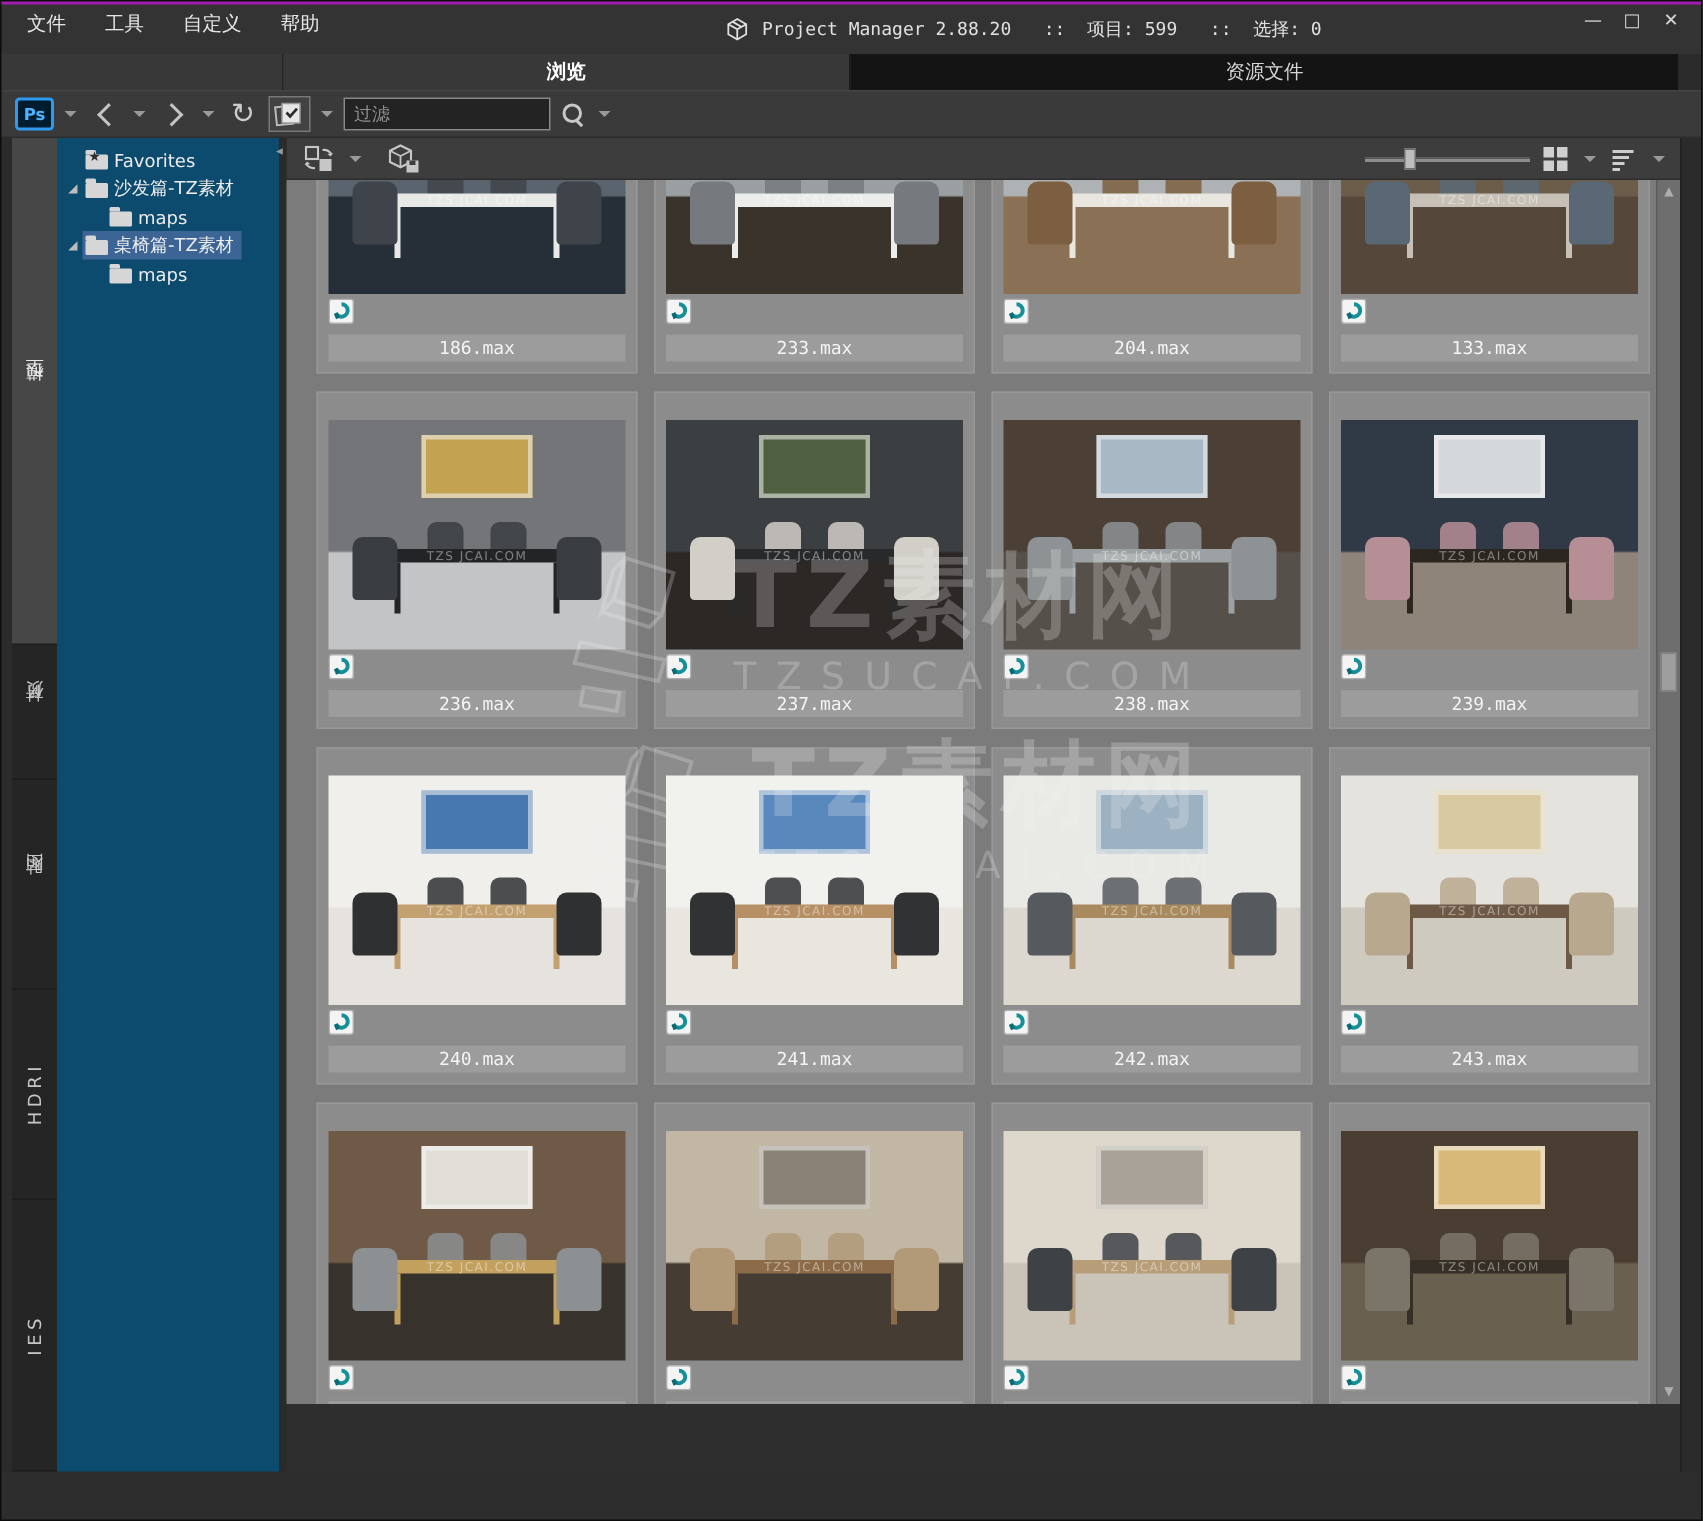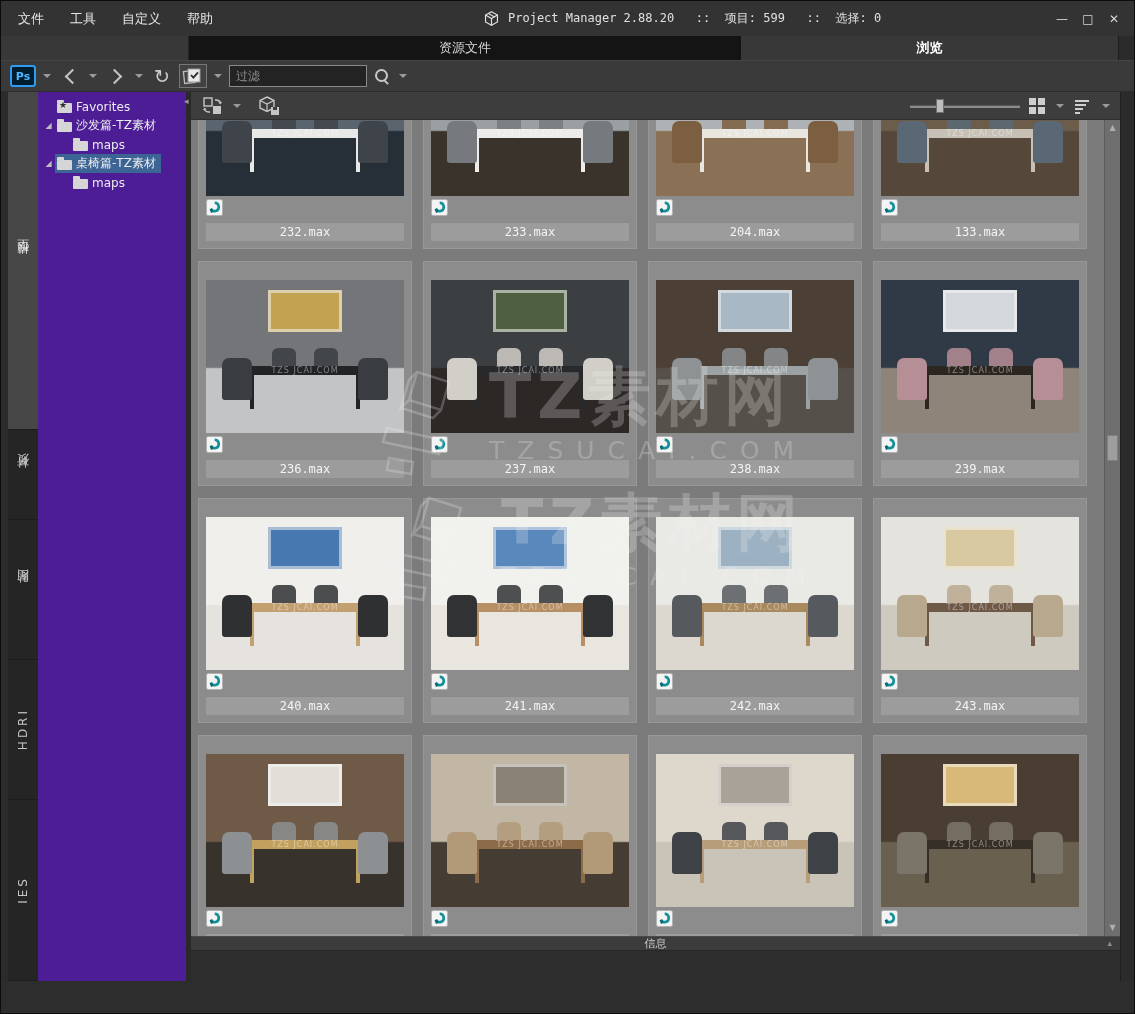--- a/index.html
+++ b/index.html
@@ -1,21 +1,21 @@
 <!DOCTYPE html>
 <html><head>
 <meta charset="utf-8">
 <style>
   * { margin:0; padding:0; box-sizing:border-box; }
   html,body { background:#1a1a1a; }
   body { font-family:"DejaVu Sans", sans-serif; }
   .window { width:1135px; height:1014px; position:relative; background:#2d2d2d; outline:1px solid #0c0c0c; outline-offset:-1px; overflow:hidden; }
 
   
-  .titlebar { height:36px; background:#333333; border-top:1px solid #a21caf; display:flex; align-items:center; color:#e6e6e6; }
+  .titlebar { height:36px; background:#333333; border-top:3px solid #a21caf; display:flex; color:#e6e6e6; }
   .menus { display:flex; gap:6px; padding-left:8px; }
   .menu-item { font-size:13px; padding:4px 10px; cursor:default; }
   .title-center { display:flex; align-items:center; gap:8px; margin-left:260px; flex:1; }
   .app-logo { width:17px; height:17px; flex:0 0 auto; }
   .window-title { font-family:"DejaVu Sans Mono", monospace; font-size:12px; color:#e0e0e0; white-space:pre; }
   .win-btns { display:flex; gap:4px; padding-right:10px; }
   .win-btn { width:22px; height:20px; text-align:center; font-size:12px; line-height:20px; color:#d8d8d8; }
 
   
   .tabrow { height:24px; display:flex; background:#383838; }
@@ -52,42 +52,42 @@
   .vtab { display:flex; align-items:center; justify-content:center; color:#c6c6c6; font-size:12px; letter-spacing:3px; border-bottom:1px solid #1d1d1d; }
   .vtab span { writing-mode:vertical-rl; transform:rotate(180deg); }
   .vtab:nth-child(1){ height:338px; }
   .vtab:nth-child(2){ height:90px; }
   .vtab:nth-child(3){ height:140px; }
   .vtab:nth-child(4){ height:140px; }
   .vtab:nth-child(5){ flex:1; }
   .vtab.active { background:#474747; color:#e8e8e8; }
 
   
-  .tree-panel { width:148px; background:#4c1d95; padding-top:5px; overflow:hidden; }
+  .tree-panel { width:148px; background:#0c4a6e; padding-top:5px; overflow:hidden; }
   .tree-row { height:19px; display:flex; align-items:center; font-size:12px; color:#ececec; white-space:nowrap; }
   .tree-caret { width:13px; text-align:center; font-size:8px; color:#bdbdbd; flex:0 0 auto; }
   .tree-wrap { display:flex; align-items:center; gap:4px; padding:1px 5px 1px 2px; }
   .tree-wrap.selected { background:#3c6596; }
   .folder { width:15px; height:10px; background:#d6d6d6; border-radius:1px; position:relative; margin-top:2px; flex:0 0 auto; }
   .folder::before { content:""; position:absolute; top:-3px; left:0; width:7px; height:3px; background:#d6d6d6; border-radius:1px 1px 0 0; }
   .folder.star::after { content:"★"; position:absolute; top:-3px; left:2px; font-size:9px; color:#2e2e2e; }
   .splitter { width:5px; background:#2a2a2a; position:relative; }
   .splitter::before { content:"◂"; position:absolute; top:4px; left:-2px; color:#9a9a9a; font-size:9px; }
 
   
   .grid-area { width:929px; display:flex; flex-direction:column; }
   .grid-toolbar { height:28px; background:#3d3d3d; border-bottom:1px solid #2e2e2e; display:flex; align-items:center; padding:0 8px; gap:4px; }
   .gt-right { margin-left:auto; display:flex; align-items:center; gap:6px; }
   .slider { position:relative; width:110px; height:16px; }
   .slider-track { position:absolute; top:7px; left:0; right:0; height:3px; background:#8c8c8c; border-top:1px solid #585858; }
   .slider-thumb { position:absolute; top:1px; left:24%; width:8px; height:14px; background:#bdbdbd; border:1px solid #6e6e6e; }
 
   .grid-body { flex:1; display:flex; position:relative; background:#7b7b7b; overflow:hidden; }
   .thumb-viewport { width:913px; position:relative; overflow:hidden; }
-  .thumb-grid { position:absolute; top:-96px; left:7px; display:grid; grid-template-columns:repeat(4,214px); grid-auto-rows:225px; gap:12px 11px; }
+  .thumb-grid { position:absolute; top:-96px; left:20px; display:grid; grid-template-columns:repeat(4,214px); grid-auto-rows:225px; gap:12px 11px; }
 
   .card { width:214px; height:225px; background:#8c8c8c; border:1px solid #979797; padding:18px 7px 0 7px; }
   .thumb-img { width:198px; height:153px; position:relative; overflow:hidden; }
   .art { position:absolute; top:10px; left:50%; transform:translateX(-50%); width:74px; height:42px; border:3px solid rgba(245,245,245,.55); }
   .tbl { position:absolute; top:86px; left:50%; transform:translateX(-50%); width:124px; height:9px; border-radius:2px; }
   .leg { position:absolute; top:95px; width:4px; height:34px; }
   .leg.l { left:44px; } .leg.r { right:44px; }
   .chair { position:absolute; border-radius:7px 7px 3px 3px; }
   .chair.o1 { top:78px; left:16px; width:30px; height:42px; }
   .chair.o2 { top:78px; right:16px; width:30px; height:42px; }
@@ -151,22 +151,22 @@
     </div>
     <div class="win-btns">
       <div class="win-btn">—</div>
       <div class="win-btn">□</div>
       <div class="win-btn">✕</div>
     </div>
   </div>
 
   <div class="tabrow">
     <div class="tab-spacer-l"></div>
+    <div class="tab tab-browse">浏览</div>
     <div class="tab tab-assets">资源文件</div>
-    <div class="tab tab-browse">浏览</div>
     <div class="tab-spacer-r"></div>
   </div>
 
   <div class="toolbar">
     <div class="ps-btn">Ps</div>
     <div class="caret"></div>
     <div class="nav-btn">
         <div class="chev back"></div>
       </div>
     <div class="caret"></div>
@@ -314,21 +314,21 @@
                   <div class="chair o2" style="background: rgb(63, 68, 74);"></div>
                   <div class="thumb-mark">TZS JCAI.COM</div>
                 </div>
                 <div class="icon-row">
                   <span><svg width="17" height="17" viewBox="0 0 18 18">
                       <rect x="0.5" y="0.5" width="17" height="17" rx="2" fill="#f4f4f4" stroke="#b0b0b0"></rect>
                       <path d="M9.2 2.6a5.8 5.8 0 1 1-5.3 8.3l2.5-1.2a3 3 0 1 0 2.8-4.3z" fill="#159099"></path>
                       <path d="M3.9 10.9l2.5-1.2 1.7 3.7-2.8 1.3z" fill="#0b6b73"></path>
                     </svg></span>
                 </div>
-                <div class="card-label">232.max</div>
+                <div class="card-label">186.max</div>
               </div>
               <div class="card">
                 <div class="thumb-img" style="background: linear-gradient(rgb(154, 160, 162) 0%, rgb(154, 160, 162) 57%, rgb(58, 51, 44) 58%, rgb(58, 51, 44) 100%);">
                   <div class="chair i1" style="background: rgb(118, 122, 126);"></div>
                   <div class="chair i2" style="background: rgb(118, 122, 126);"></div>
                   <div class="tbl" style="background: rgb(236, 236, 234);"></div>
                   <div class="leg l" style="background: rgb(236, 236, 234);"></div>
                   <div class="leg r" style="background: rgb(236, 236, 234);"></div>
                   <div class="chair o1" style="background: rgb(118, 122, 126);"></div>
                   <div class="chair o2" style="background: rgb(118, 122, 126);"></div>
@@ -670,21 +670,20 @@
         </div>
 
         <div class="vscroll">
           <div class="scroll-arrow up"></div>
           <div class="scroll-thumb"></div>
           <div class="scroll-arrow down"></div>
         </div>
       </div>
 
       <div class="bottom-panels" id="panels">
-          <div class="panel-header">信息</div>
         </div>
 
     </div>
 
     <div class="right-edge"></div>
   </div>
 
 
 </div>
 

